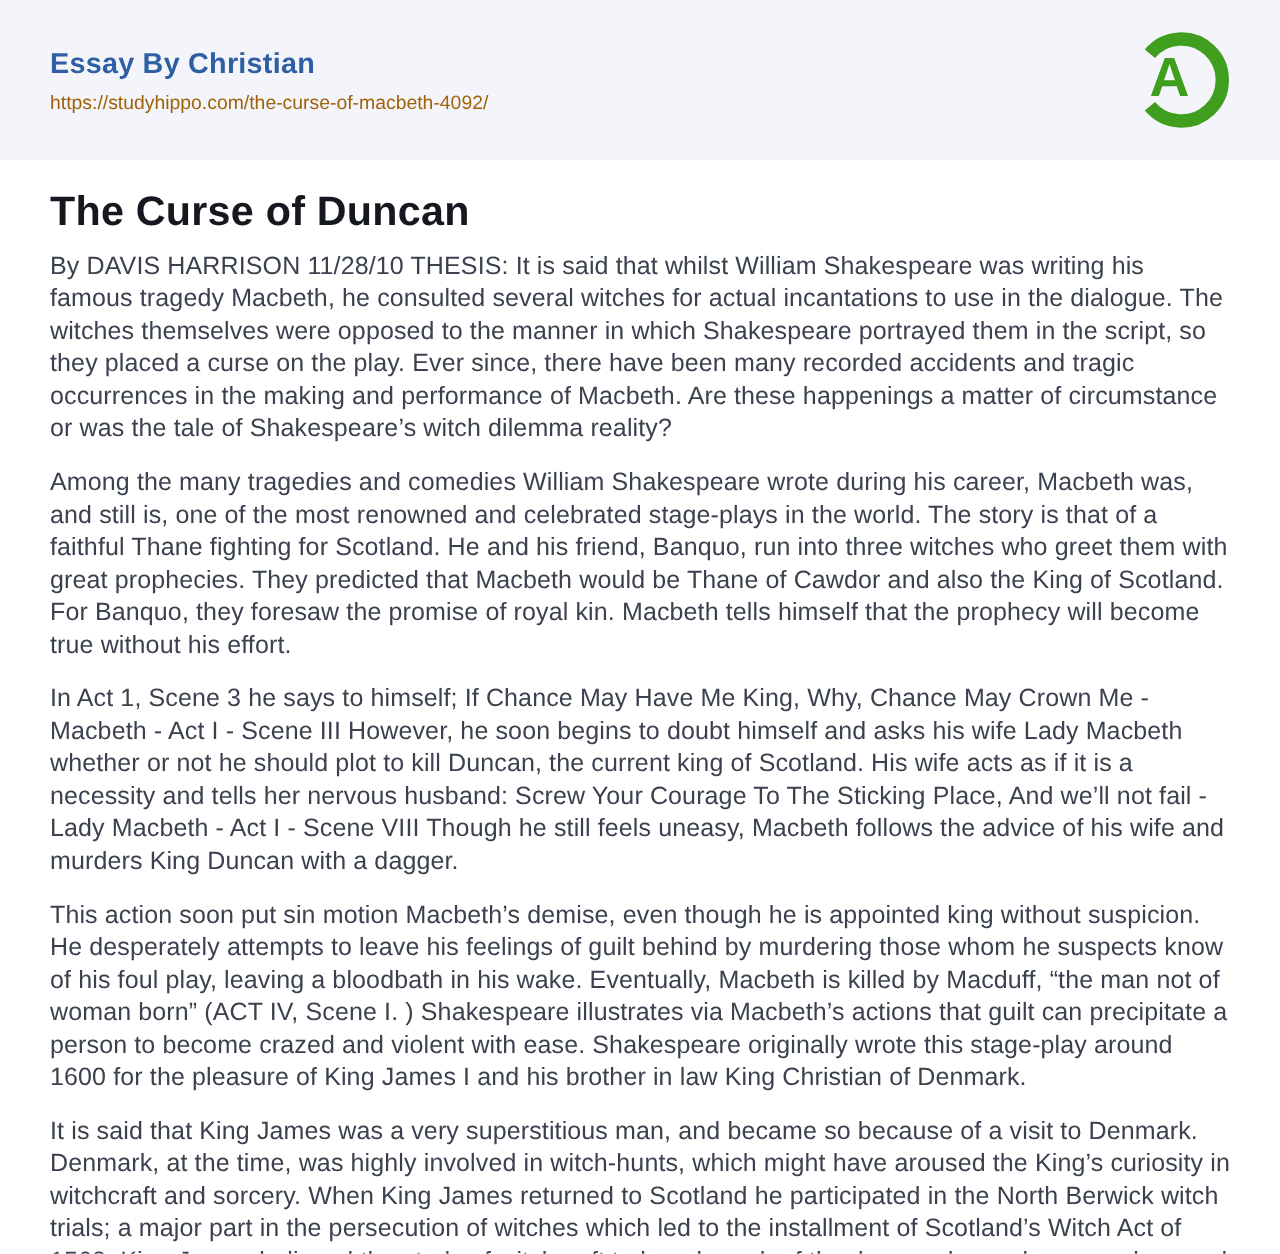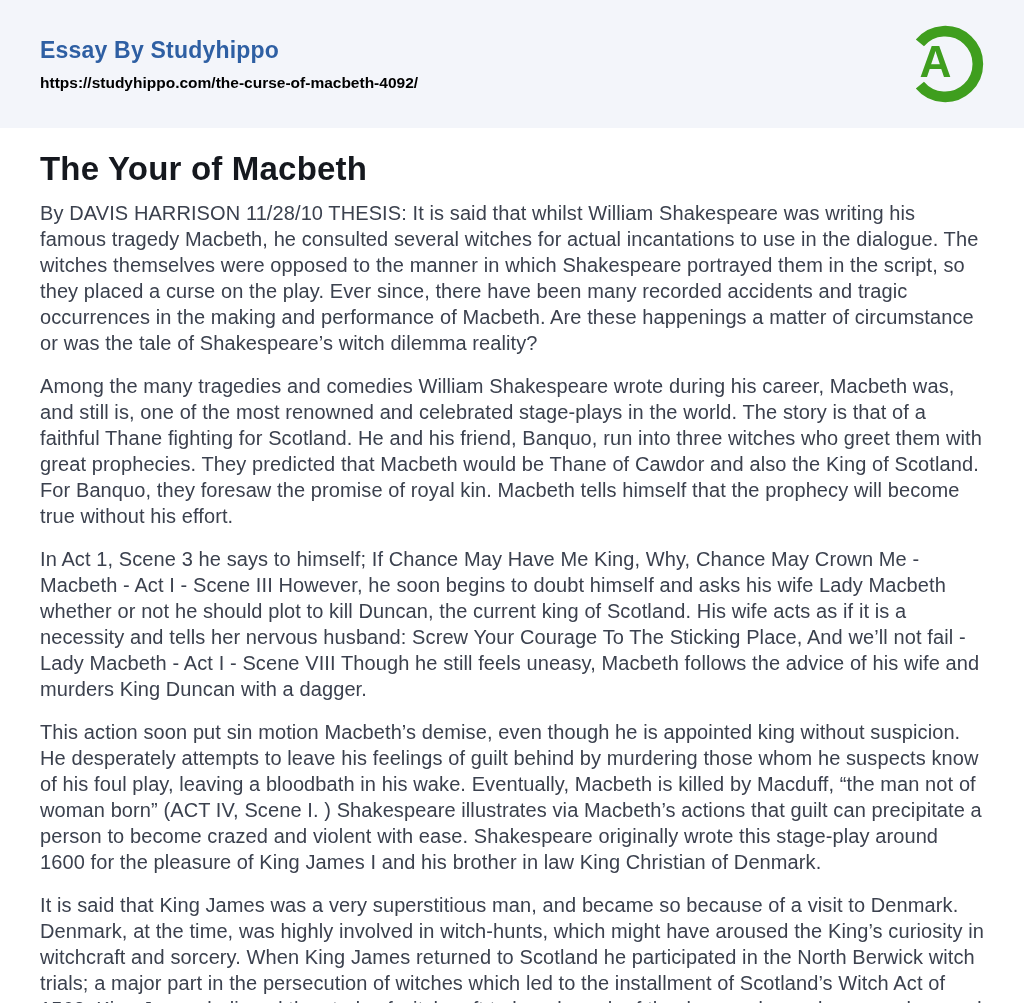--- a/index.html
+++ b/index.html
@@ -21,23 +21,23 @@
     justify-content: space-between;
   }
   .header-text-block { display: flex; flex-direction: column; gap: 10px; }
   .header-title {
     color: #2e5fa3;
     font-size: 23px;
     font-weight: 700;
     letter-spacing: 0.2px;
   }
   .header-url {
-    color: #000000;
+    color: #a16207;
     font-size: 15.5px;
-    font-weight: 700;
+    font-weight: 400;
     text-decoration: none;
   }
   .logo { width: 82px; height: 82px; display: block; }
   .content {
     padding: 22px 40px 0 40px;
   }
   .article-title {
     color: #15181e;
     font-size: 33px;
     font-weight: 700;
@@ -55,31 +55,31 @@
     white-space: nowrap;
     overflow: hidden;
     margin-bottom: 0;
   }
 </style>
 </head>
 <body>
 
 <header class="page-header">
   <div class="header-text-block">
-    <div class="header-title">Essay By Studyhippo</div>
+    <div class="header-title">Essay By Christian</div>
     <a class="header-url">https://studyhippo.com/the-curse-of-macbeth-4092/</a>
   </div>
   <svg class="logo" viewBox="0 0 100 100" aria-hidden="true">
     <path d="M 19.4 24.3 A 40 40 0 1 1 19.4 75.7" fill="none" stroke="#3f9e1e" stroke-width="13" stroke-linecap="butt"></path>
     <text x="38.5" y="66" text-anchor="middle" font-family="Liberation Sans, sans-serif" font-size="54" font-weight="600" fill="#3f9e1e">A</text>
   </svg>
 </header>
 
 <main class="content">
-  <h1 class="article-title">The Your of Macbeth</h1>
+  <h1 class="article-title">The Curse of Duncan</h1>
 
   <div class="article-body">
     <p>By DAVIS HARRISON 11/28/10 THESIS: It is said that whilst William Shakespeare was writing his famous tragedy Macbeth, he consulted several witches for actual incantations to use in the dialogue. The witches themselves were opposed to the manner in which Shakespeare portrayed them in the script, so they placed a curse on the play. Ever since, there have been many recorded accidents and tragic occurrences in the making and performance of Macbeth. Are these happenings a matter of circumstance or was the tale of Shakespeare’s witch dilemma reality?</p>
     <p>Among the many tragedies and comedies William Shakespeare wrote during his career, Macbeth was, and still is, one of the most renowned and celebrated stage-plays in the world. The story is that of a faithful Thane fighting for Scotland. He and his friend, Banquo, run into three witches who greet them with great prophecies. They predicted that Macbeth would be Thane of Cawdor and also the King of Scotland. For Banquo, they foresaw the promise of royal kin. Macbeth tells himself that the prophecy will become true without his effort.</p>
     <p>In Act 1, Scene 3 he says to himself; If Chance May Have Me King, Why, Chance May Crown Me - Macbeth - Act I - Scene III However, he soon begins to doubt himself and asks his wife Lady Macbeth whether or not he should plot to kill Duncan, the current king of Scotland. His wife acts as if it is a necessity and tells her nervous husband: Screw Your Courage To The Sticking Place, And we’ll not fail - Lady Macbeth - Act I - Scene VIII Though he still feels uneasy, Macbeth follows the advice of his wife and murders King Duncan with a dagger.</p>
     <p>This action soon put sin motion Macbeth’s demise, even though he is appointed king without suspicion. He desperately attempts to leave his feelings of guilt behind by murdering those whom he suspects know of his foul play, leaving a bloodbath in his wake. Eventually, Macbeth is killed by Macduff, “the man not of woman born” (ACT IV, Scene I. ) Shakespeare illustrates via Macbeth’s actions that guilt can precipitate a person to become crazed and violent with ease. Shakespeare originally wrote this stage-play around 1600 for the pleasure of King James I and his brother in law King Christian of Denmark.</p>
     <p>It is said that King James was a very superstitious man, and became so because of a visit to Denmark. Denmark, at the time, was highly involved in witch-hunts, which might have aroused the King’s curiosity in witchcraft and sorcery. When King James returned to Scotland he participated in the North Berwick witch trials; a major part in the persecution of witches which led to the installment of Scotland’s Witch Act of 1563. King James believed the study of witchcraft to be a branch of theology and soon became obsessed with the danger of witches, taking every opportunity to study the subject.</p>
     <p class="truncated">Not long after his return to Scotland he wrote the book Daemonologie a tract on his opposed opinions of the pr</p>
   </div>
 </main>

